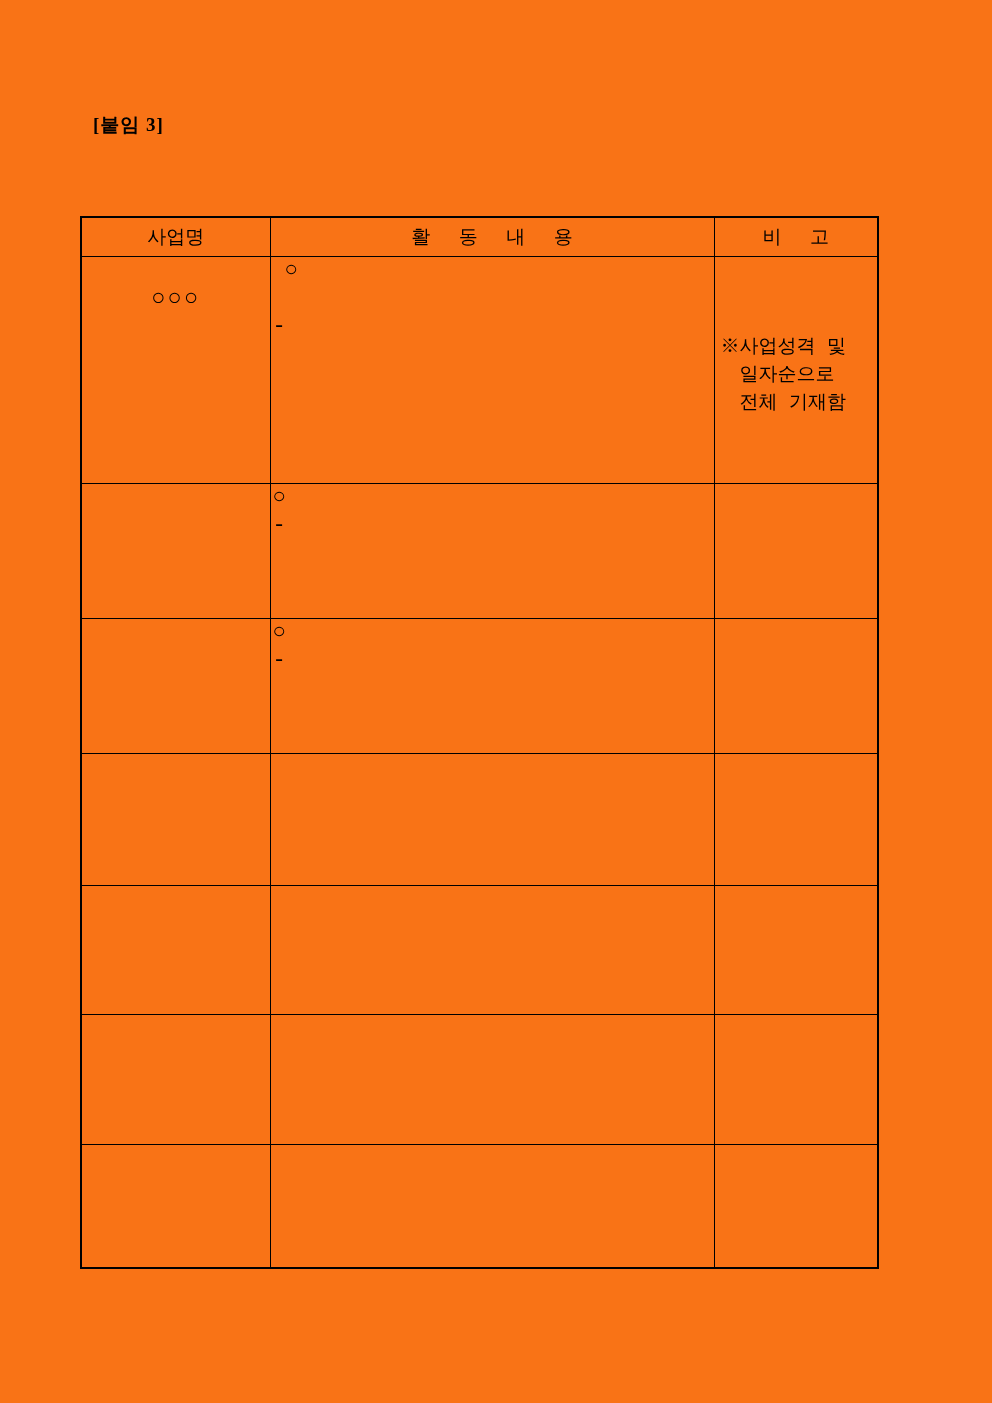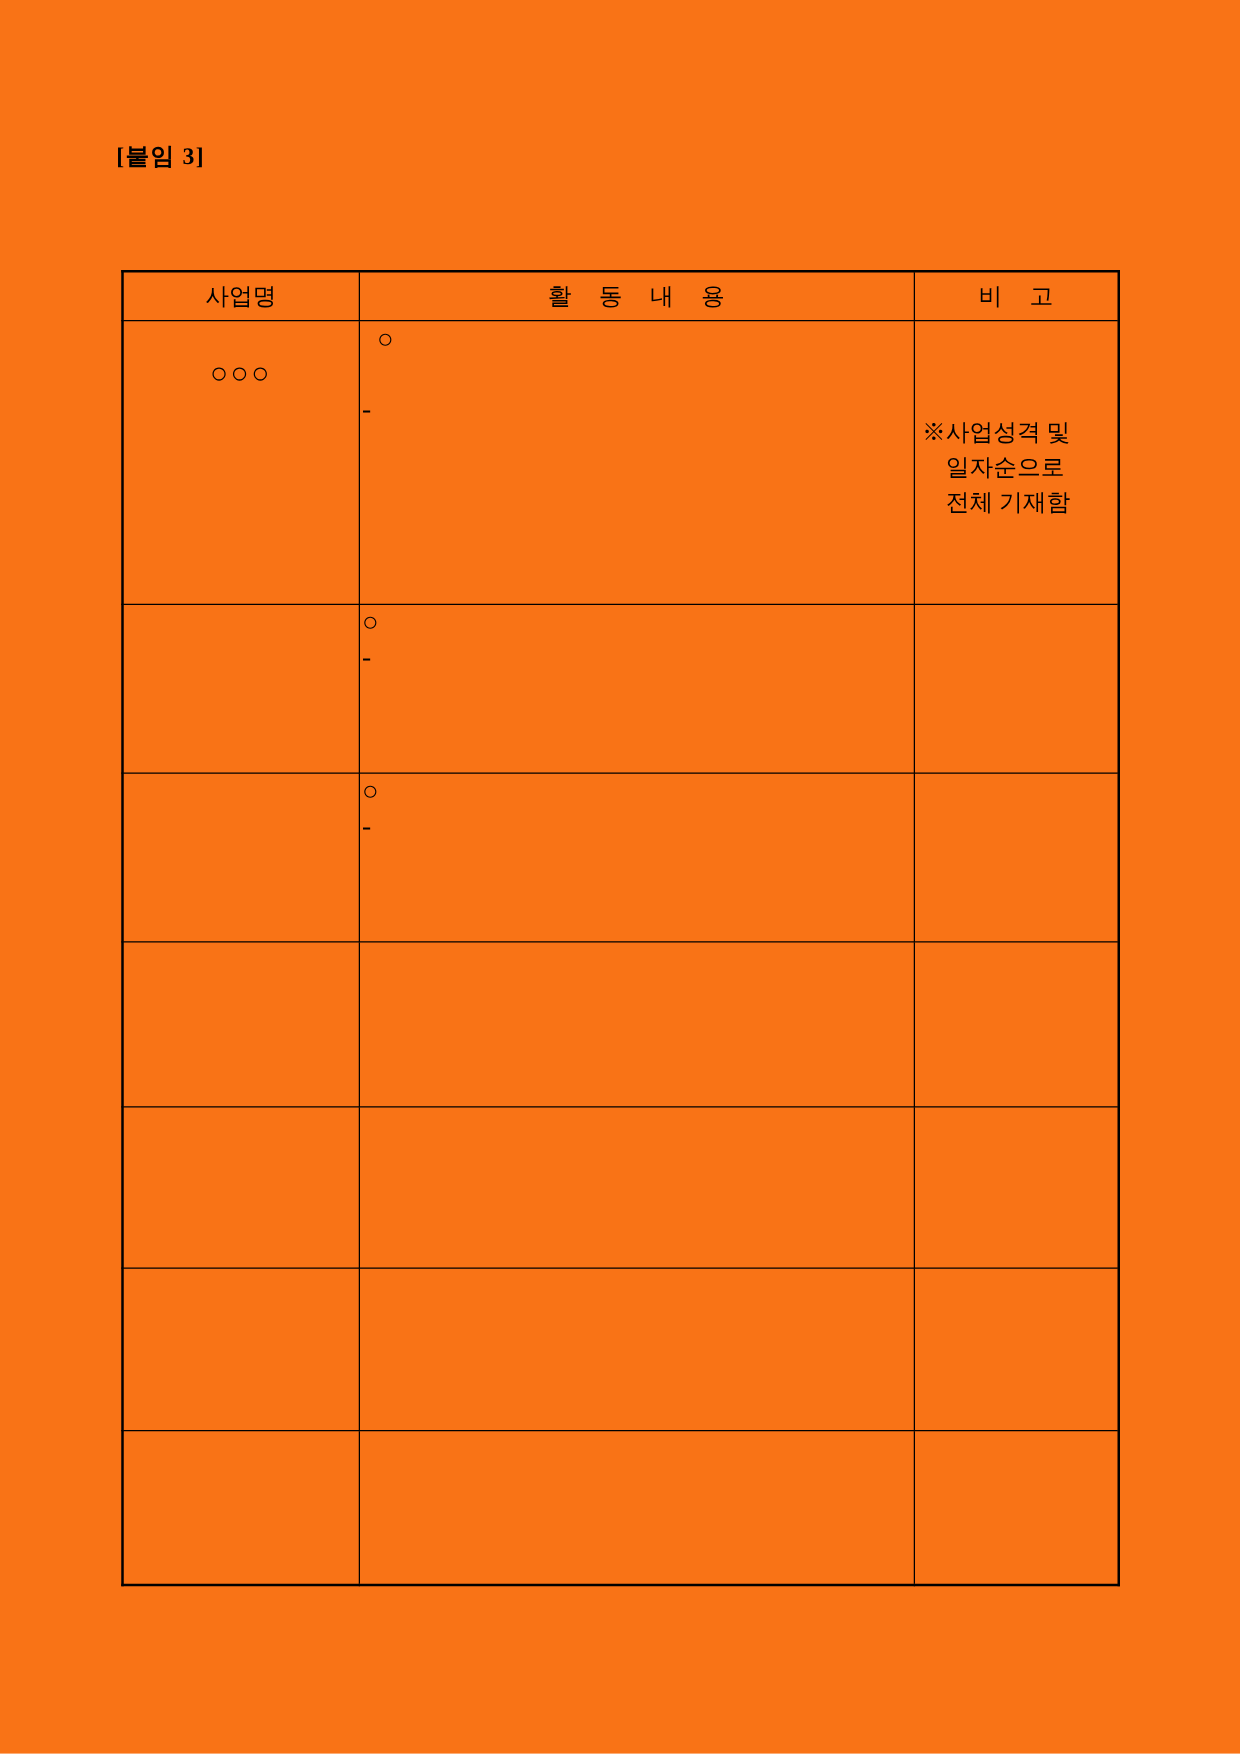--- a/index.html
+++ b/index.html
@@ -35,26 +35,27 @@
     word-spacing: 0.35em;
     letter-spacing: 1px;
   }
   .title-period {
     font-size: 23px;
     font-weight: bold;
     letter-spacing: 1px;
   }
   table.activity-table {
     position: absolute;
-    left: 97px;
+    left: 80px;
     top: 216px;
     width: 797px;
     border-collapse: collapse;
     table-layout: fixed;
     border: 2px solid #000;
+    font-family: Liberation Mono, monospace;
   }
   .activity-table th,
   .activity-table td {
     border: 1px solid #000;
     padding: 0;
     overflow: hidden;
   }
   .activity-table th {
     font-weight: normal;
     font-size: 19px;

